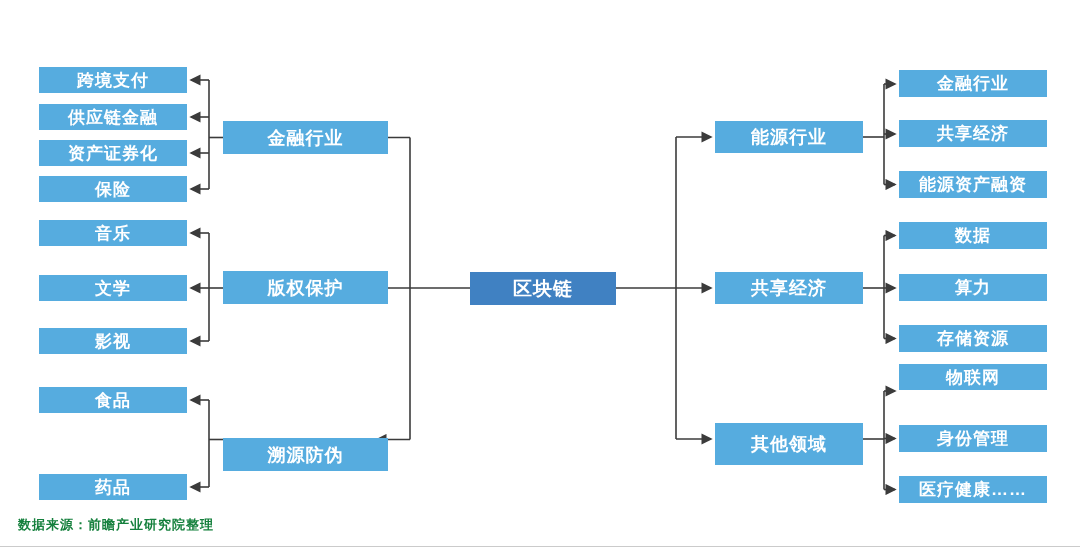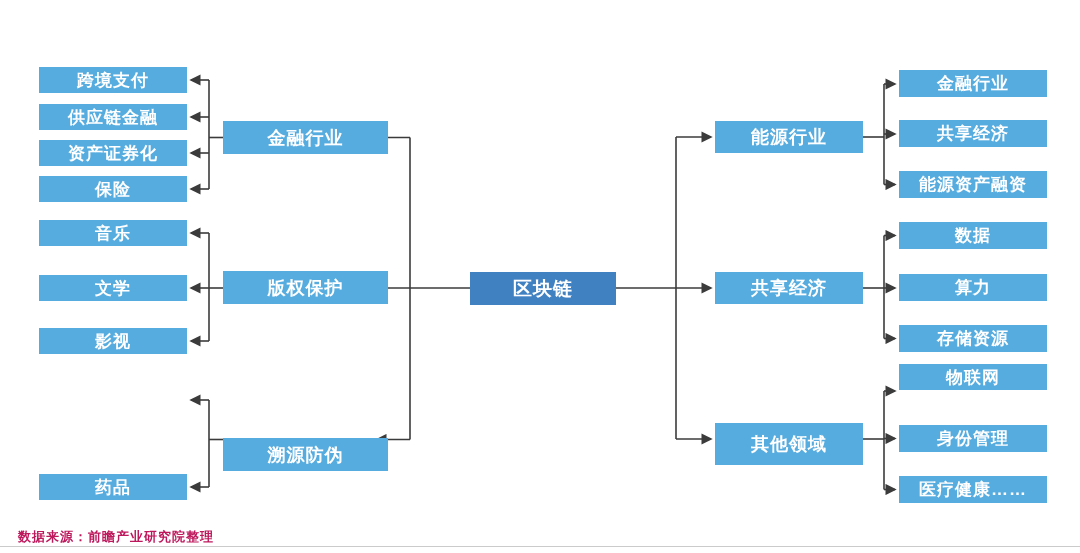--- a/index.html
+++ b/index.html
@@ -38,23 +38,22 @@
   .parent { width: 165px; height: 33px; font-size: 18px; }
   .center {
     width: 146px; height: 33px; font-size: 19px;
     background: var(--center, #4081C2);
   }
   .source {
     position: absolute;
     left: 18px; top: 516px;
     font-size: 13px;
     font-weight: 700;
-    color: #be185d;
+    color: #15803d;
     letter-spacing: 1px;
-    margin-top: 12px;
   }
   .bottom-rule {
     position: absolute;
     left: 0; top: 546px;
     width: 1080px; height: 1px;
     background: #cbcbcb;
   }
 </style>
 </head>
 <body>
@@ -136,20 +135,21 @@
   <div class="node parent" style="left:223px; top:271px;">版权保护</div>
   <div class="node parent" style="left:223px; top:438px;">溯源防伪</div>
 
   <div class="node leaf" style="left:39px; top:67px;">跨境支付</div>
   <div class="node leaf" style="left:39px; top:104px;">供应链金融</div>
   <div class="node leaf" style="left:39px; top:140px;">资产证券化</div>
   <div class="node leaf" style="left:39px; top:176px;">保险</div>
   <div class="node leaf" style="left:39px; top:220px;">音乐</div>
   <div class="node leaf" style="left:39px; top:275px;">文学</div>
   <div class="node leaf" style="left:39px; top:328px;">影视</div>
+  <div class="node leaf" style="left:39px; top:387px;">食品</div>
   <div class="node leaf" style="left:39px; top:474px;">药品</div>
 
   <div class="node parent" style="left:715px; top:121px; width:148px; height:32px;">能源行业</div>
   <div class="node parent" style="left:715px; top:272px; width:148px; height:32px;">共享经济</div>
   <div class="node parent" style="left:715px; top:423px; width:148px; height:42px;">其他领域</div>
 
   <div class="node leaf" style="left:899px; top:70px; height:27px;">金融行业</div>
   <div class="node leaf" style="left:899px; top:120px; height:27px;">共享经济</div>
   <div class="node leaf" style="left:899px; top:171px; height:27px;">能源资产融资</div>
   <div class="node leaf" style="left:899px; top:222px; height:27px;font-family:Liberation Mono, monospace;">数据</div>

